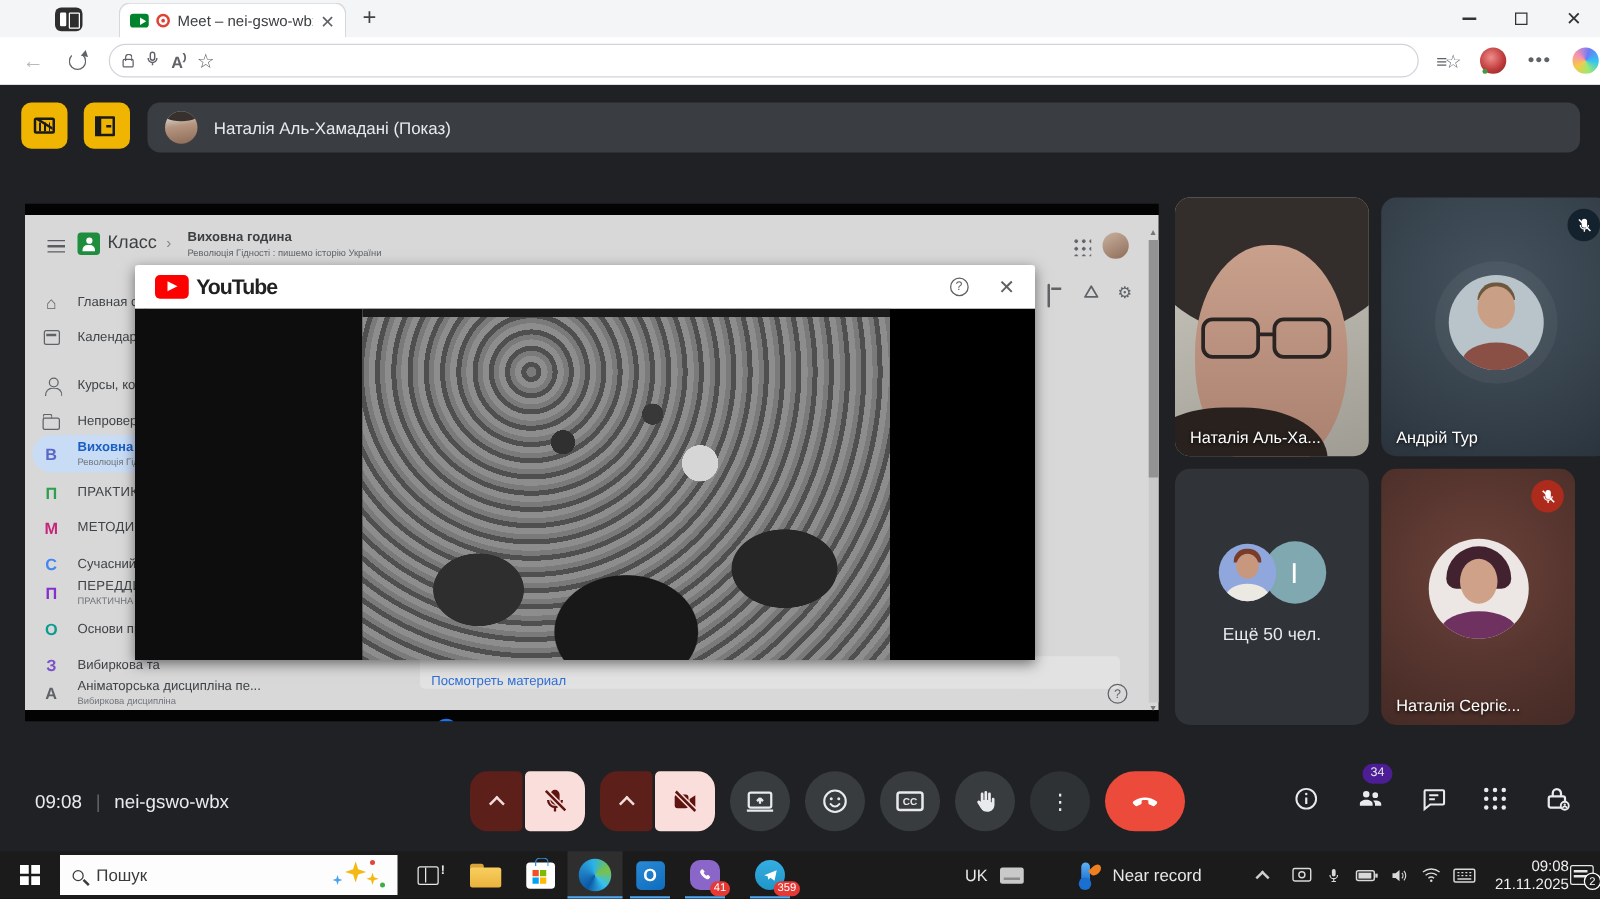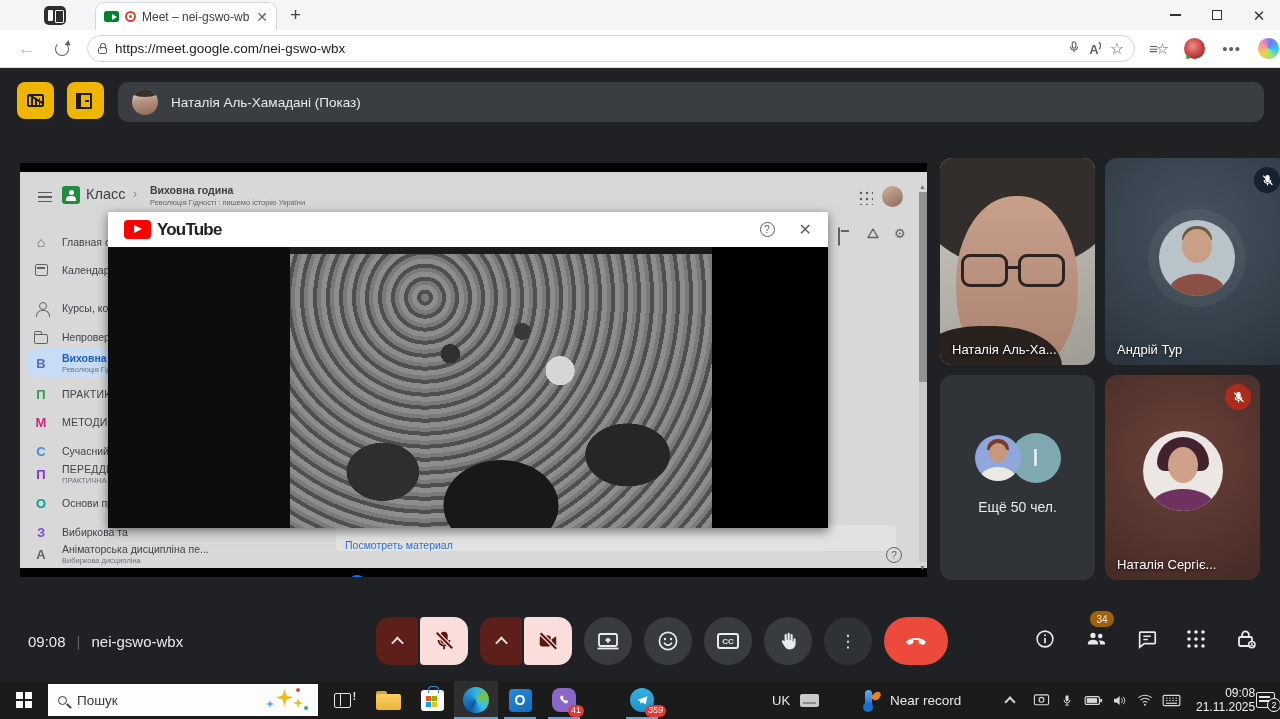--- a/index.html
+++ b/index.html
@@ -158,21 +158,21 @@
   .grp{display:flex;gap:2px;}
   .chevseg{width:42px;height:48px;background:#5c1f1a;border-radius:14px 4px 4px 14px;display:flex;align-items:center;justify-content:center;}
   .chevup{width:9px;height:9px;border-top:2.4px solid #f3dddb;border-right:2.4px solid #f3dddb;transform:rotate(-45deg) translate(-1px,1px);}
   .pinkseg{width:48px;height:48px;background:#f9dedc;border-radius:4px 14px 14px 4px;display:flex;align-items:center;justify-content:center;color:#601410;}
   .cbtn{width:48px;height:48px;border-radius:50%;background:#393c3f;display:flex;align-items:center;justify-content:center;color:#e8eaed;}
   .morebtn{background:#2f3235;font-size:17px;}
   .endbtn{width:64px;height:48px;border-radius:24px;background:#ec4b3b;display:flex;align-items:center;justify-content:center;}
   .ccbox{width:22px;height:16px;border:2px solid #e8eaed;border-radius:3px;font-size:8px;font-weight:bold;color:#e8eaed;display:flex;align-items:center;justify-content:center;}
   .cright{position:absolute;right:22px;top:0;height:80px;display:flex;align-items:center;gap:28px;color:#e8eaed;}
   .pplwrap{position:relative;}
-  .cntbadge{position:absolute;left:6px;top:-16px;min-width:24px;height:16px;background:#a16207;border-radius:9px;color:#e8eaed;font-size:10px;display:flex;align-items:center;justify-content:center;}
+  .cntbadge{position:absolute;left:6px;top:-16px;min-width:24px;height:16px;background:#4c1d95;border-radius:9px;color:#e8eaed;font-size:10px;display:flex;align-items:center;justify-content:center;}
   
   .taskbar{left:0;top:681px;width:1280px;height:38px;background:#1b1b1b;}
   .tcell{position:absolute;top:0;width:44px;height:38px;display:flex;align-items:center;justify-content:center;}
   .startlogo{width:16px;height:16px;display:grid;grid-template-columns:7px 7px;grid-template-rows:7px 7px;gap:1.6px;}
   .startlogo i{background:#fff;}
   .sbox{position:absolute;left:48px;top:3px;width:270px;height:32px;background:#fdfdfd;display:flex;align-items:center;padding:0 10px;gap:10px;}
   .mag{width:9px;height:9px;border:1.8px solid #3a3a3a;border-radius:50%;position:relative;}
   .mag::after{content:"";position:absolute;left:7px;top:8px;width:6px;height:1.8px;background:#3a3a3a;transform:rotate(45deg);}
   .stext{font-size:13.5px;color:#3a3a3a;flex:1;}
   .spark{position:relative;width:46px;height:26px;}
@@ -232,21 +232,20 @@
         <span class="maxig"></span>
       </div>
     <div class="ab winbtn" style="right:0;">
         <span class="closeg">✕</span>
       </div>
     <div class="ab toolbar">
       <span class="navic">←</span>
       <span class="reload"></span>
       <div class="urlpill">
         <span class="lockb"></span>
-        <span class="urltext">https://meet.google.com/nei-gswo-wbx</span>
         <span class="pill-ic">
           <svg width="14" height="14" viewBox="0 0 24 24" fill="none" stroke="#5f6368" stroke-width="2">
               <path d="M12 3a3 3 0 0 1 3 3v5a3 3 0 0 1-6 0V6a3 3 0 0 1 3-3z"></path>
               <path d="M6 11a6 6 0 0 0 12 0M12 17v4"></path>
             </svg>
         </span>
         <span class="aloud">A⁾</span>
         <span class="star">☆</span>
       </div>
       <div class="chrome-right">
@@ -595,21 +594,21 @@
       </div>
     <div class="tcell" style="left:542px;">
       <span class="vbic">
           <svg width="12" height="12" viewBox="0 0 24 24" fill="#fff">
             <path d="M6.6 3.3c.6-.6 1.5-.6 2.1 0l2.1 2.1c.6.6.6 1.5 0 2.1l-1 1c.9 1.9 2.9 3.9 4.8 4.8l1-1c.6-.6 1.5-.6 2.1 0l2.1 2.1c.6.6.6 1.5 0 2.1l-1.5 1.5c-1 1-2.6 1.2-3.9.5-4.3-2.2-7.6-5.5-9.8-9.8-.7-1.3-.5-2.9.5-3.9z"></path>
           </svg>
         </span>
       <span class="appbadge" style="right:2px;bottom:2px;">41</span>
       <span class="runline"></span>
     </div>
-    <div class="tcell" style="left:620px;font-style:italic;">
+    <div class="tcell" style="left:594px;">
       <span class="tgic">
           <svg width="13" height="13" viewBox="0 0 24 24" fill="#fff">
             <path d="M2.5 11.3L21 4l-3.2 15.5-6.2-4.3-3 3-1-5.2z"></path>
           </svg>
         </span>
       <span class="appbadge" style="right:-2px;bottom:2px;">359</span>
       <span class="runline"></span>
     </div>
 
     <div class="tright" style="left:772px;gap:10px;">

